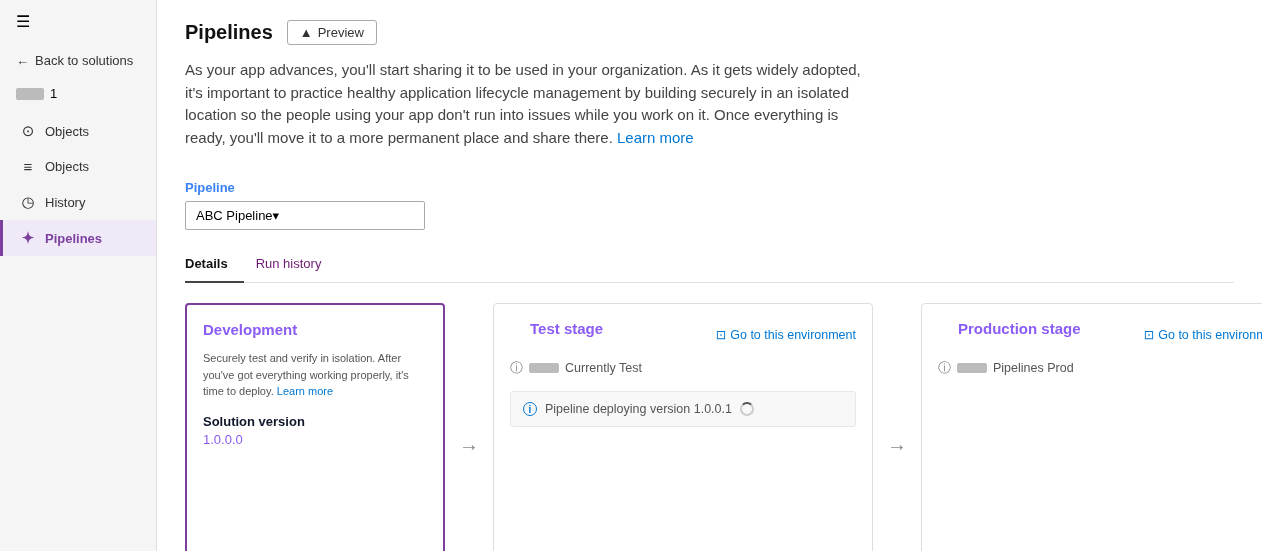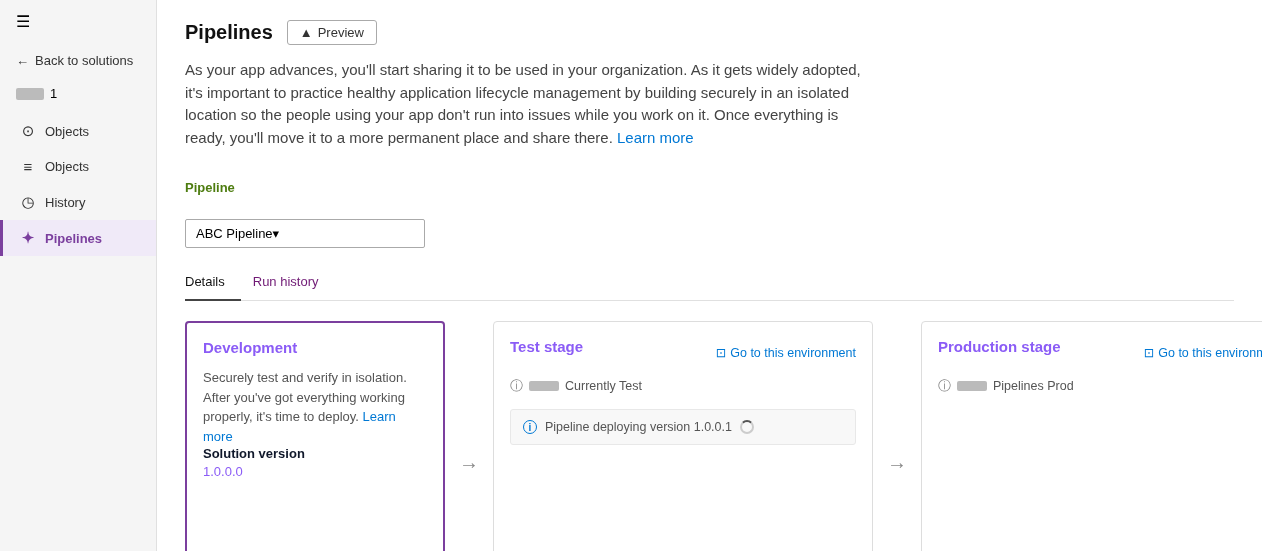--- a/index.html
+++ b/index.html
@@ -105,22 +105,22 @@
       color: #444;
       line-height: 1.5;
       margin-bottom: 31px;
       max-width: 680px;
     }
     .description a { color: #0078d4; text-decoration: none; }
 
     .field-label {
       font-size: 13px;
       font-weight: 600;
-      color: #4d7c0f;
-      margin-bottom: 24px;
+      color: #3b82f6;
+      margin-bottom: 6px;
     }
     .dropdown {
       display: flex;
       align-items: center;
       justify-content: flex-start;
       width: 240px;
       border: 1px solid #aaa;
       border-radius: 2px;
       padding: 6px 10px;
       background: #fff;
@@ -140,21 +140,21 @@
       margin-right: 12px;
       font-size: 13px;
       cursor: pointer;
       color: #701a75;
       border-bottom: 2px solid transparent;
       margin-bottom: -1px;
     }
     .tab.active {
       color: #111;
       border-bottom: 2px solid #444;
-      font-weight: 400;
+      font-weight: 700;
       text-align: right;
     }
 
     
     .stages-container {
       display: flex;
       align-items: flex-start;
       gap: 0;
     }
     .stage-card {
@@ -183,42 +183,44 @@
       padding-top: 130px;
       flex-shrink: 0;
     }
     .stage-title {
       font-size: 15px;
       font-weight: 600;
       color: #8b5cf6;
       margin-bottom: 12px;
     }
     .stage-description {
-      font-size: 13px;
+      font-size: 11px;
       color: #555;
       line-height: 1.5;
+      margin-bottom: 14px;
     }
     .stage-description a { color: #0078d4; text-decoration: none; }
     .solution-version-label {
       font-size: 13px;
       font-weight: 600;
       color: #0f172a;
       margin-bottom: 3px;
     }
     .solution-version-value {
       font-size: 13px;
       color: #8b5cf6;
     }
 
     
     .stage-header-row {
       display: flex;
       align-items: center;
       justify-content: space-between;
       margin-bottom: 10px;
+      margin-left: 20px;
     }
     .stage-env-link {
       display: flex;
       align-items: center;
       gap: 4px;
       font-size: 12.5px;
       color: #0078d4;
       cursor: pointer;
       text-decoration: none;
     }

